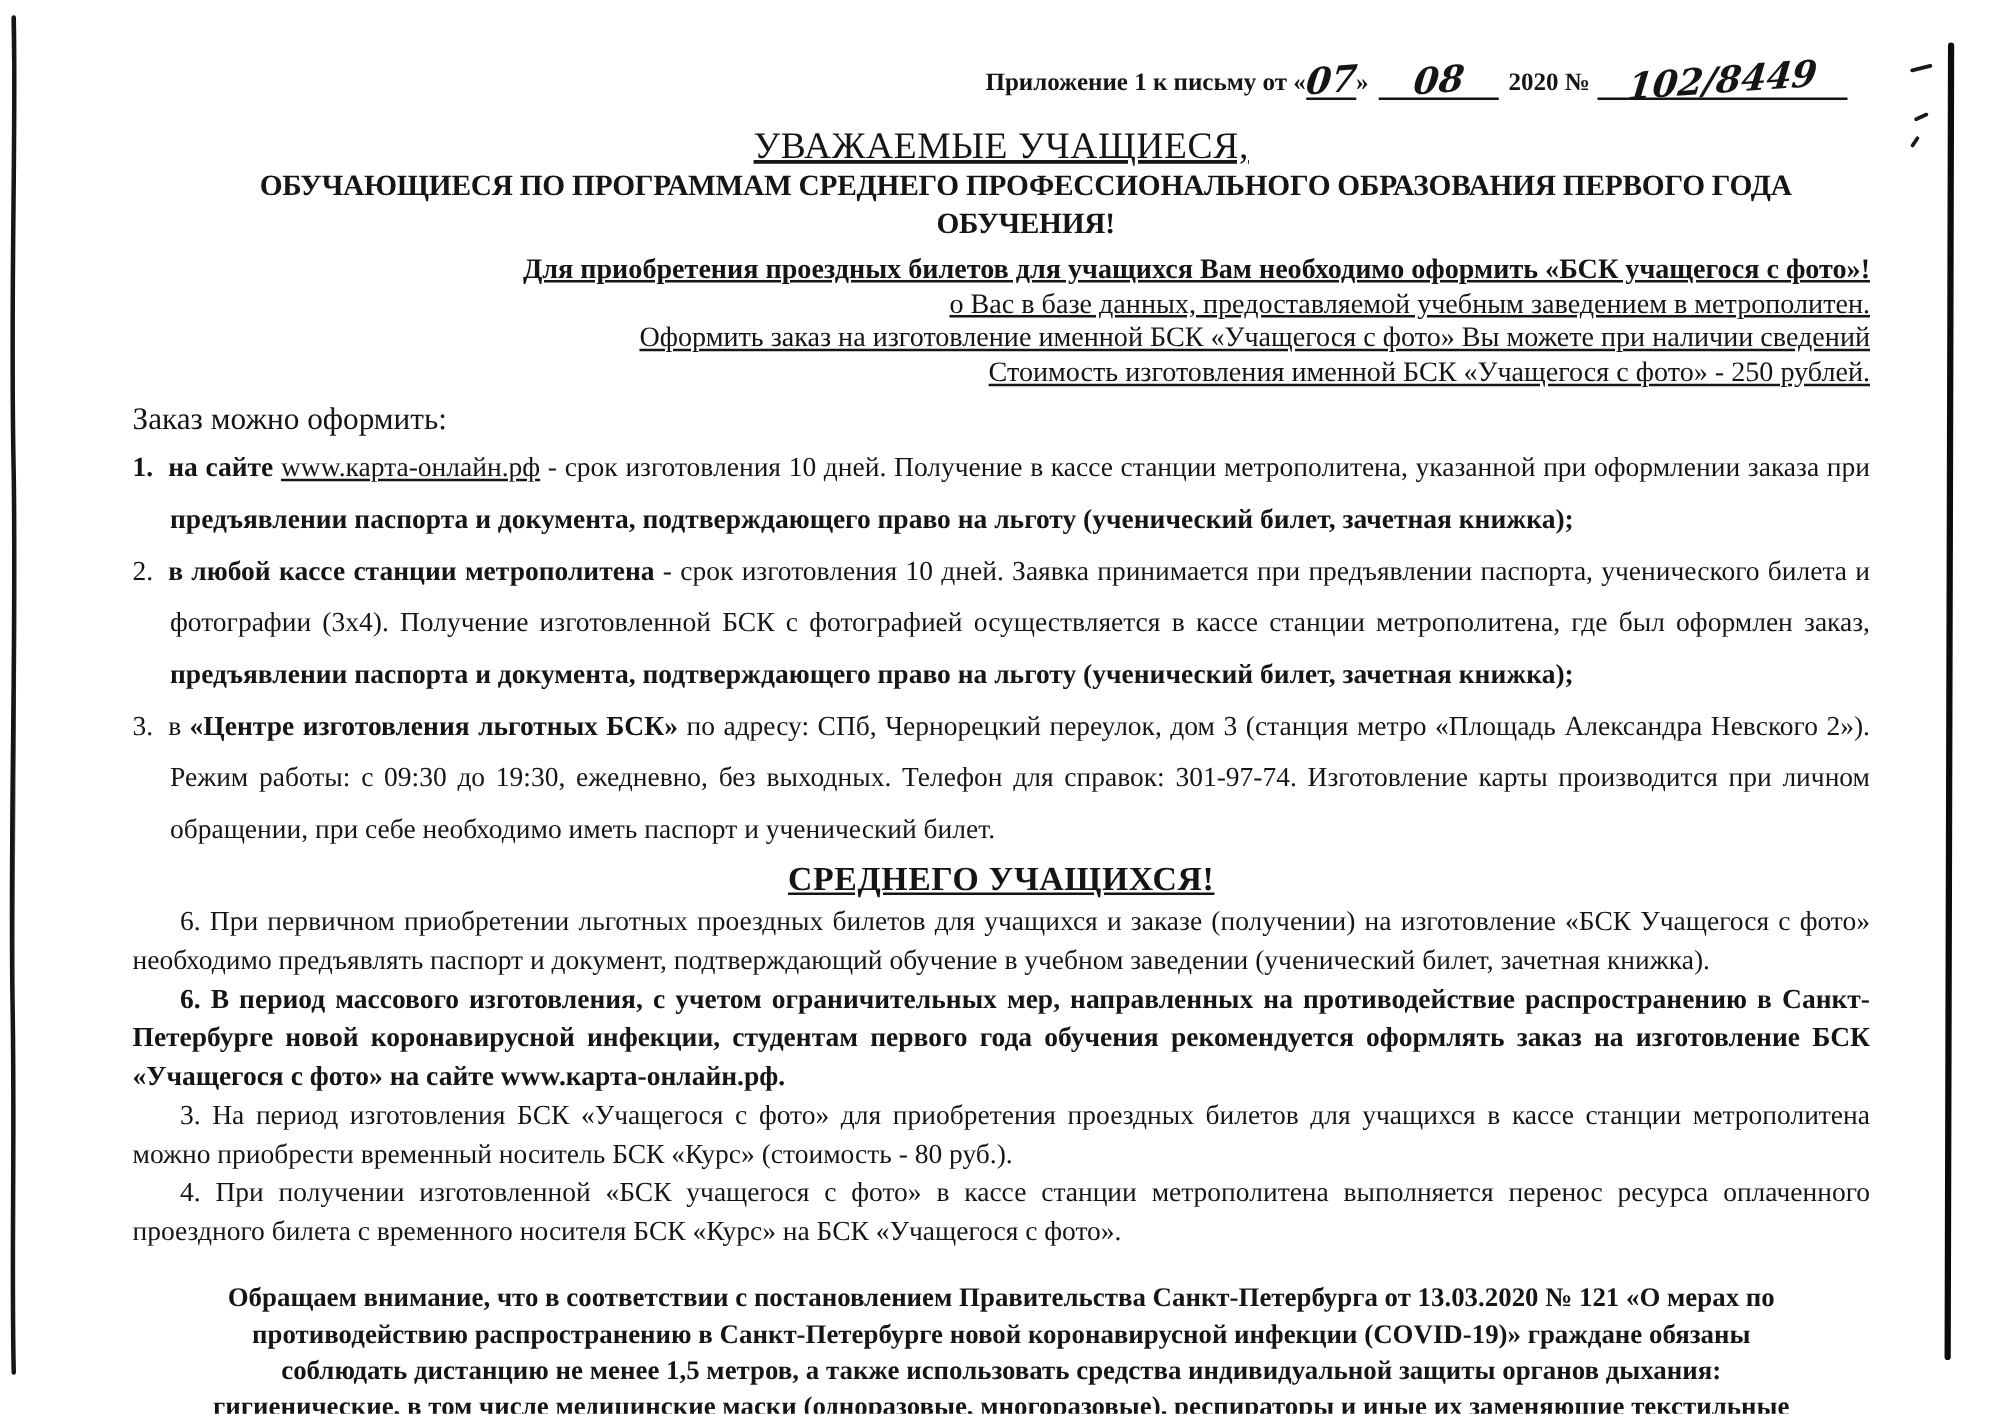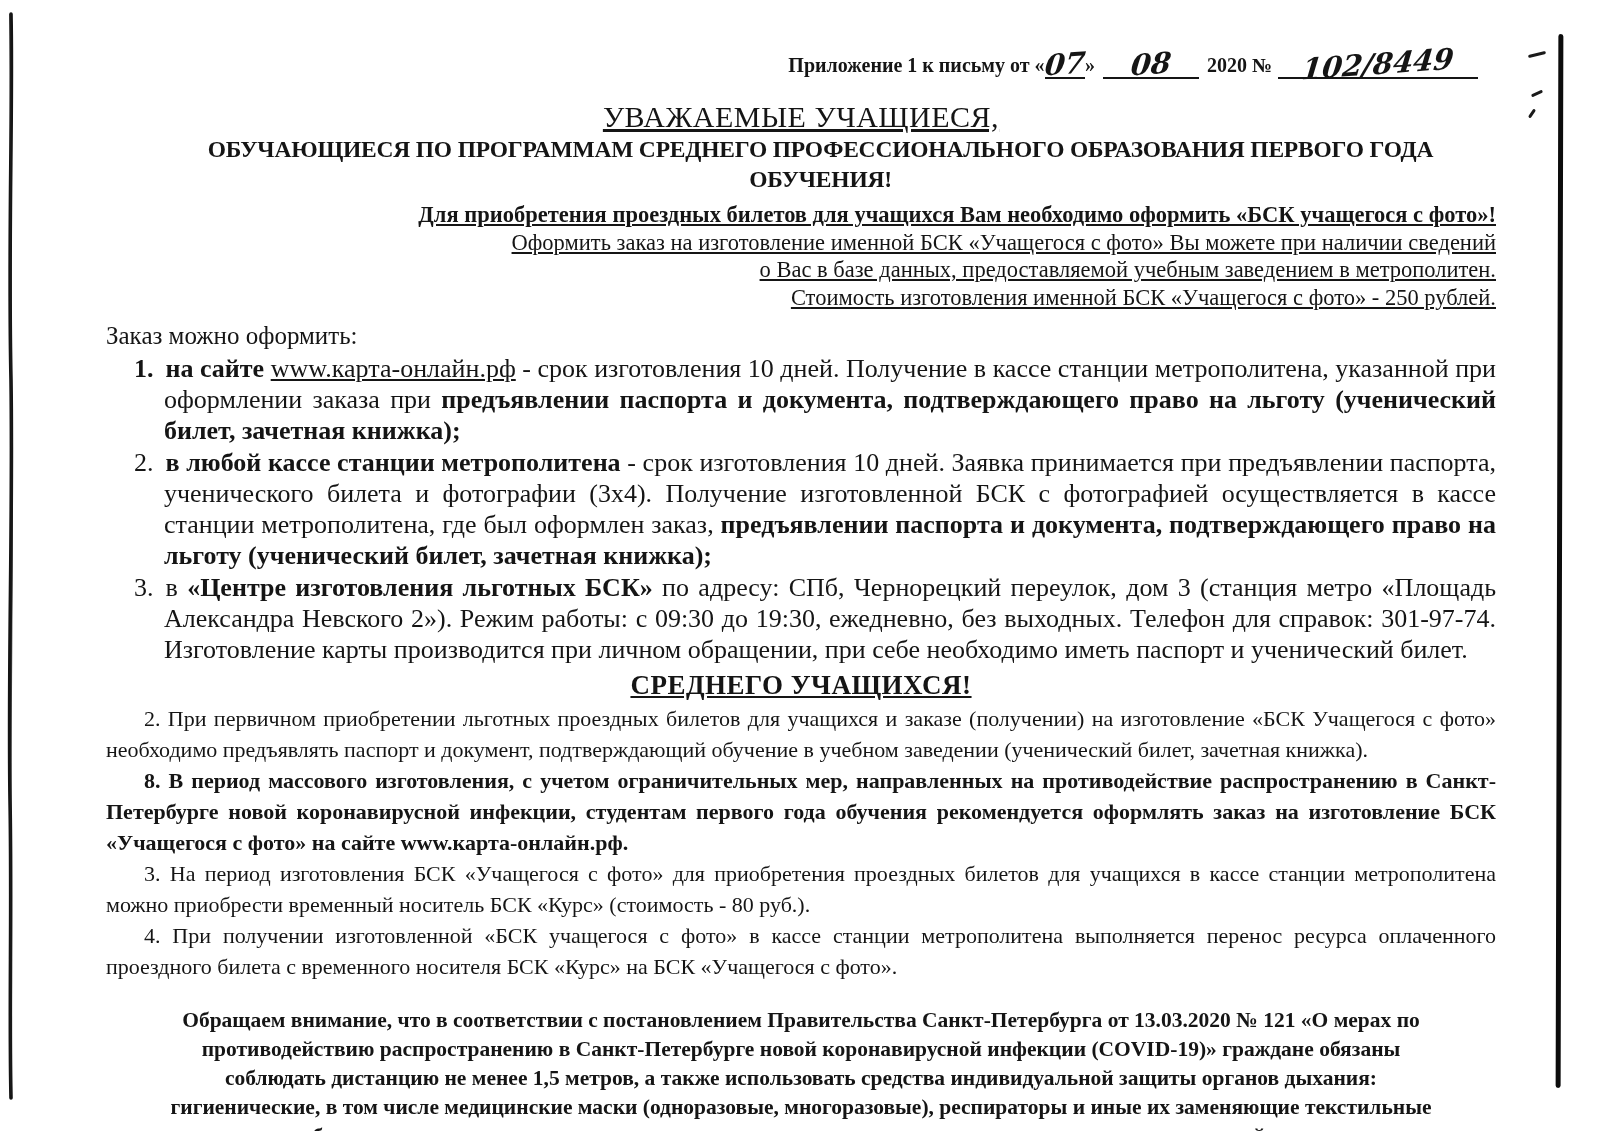--- a/index.html
+++ b/index.html
@@ -49,21 +49,21 @@
     letter-spacing: -0.2px;
     margin-left: 39px;
   }
   .intro { margin-top: 7px; }
   .intro div { text-align: right; font-size: 22.5px; line-height: 27.5px; text-decoration: underline; }
   .intro .bold { font-weight: bold; }
 
   .order-heading {
     margin-top: 9px; font-size: 25px; line-height: 32px;
   }
-  .olist { font-size: 26px; line-height: 31px; text-align: justify; margin-left: 28px; }
+  .olist { font-size: 22px; line-height: 41px; text-align: justify; }
   .oli { padding-left: 30px; text-indent: -30px; margin-top: 1px; }
   .oli .num { margin-right: 12px; }
   .b { font-weight: bold; }
   .u { text-decoration: underline; }
 
   .attention-heading {
     text-align: center; font-weight: bold; font-size: 27px; line-height: 36px;
     text-decoration: underline; margin-top: 2px; letter-spacing: 0.5px;
   }
   .para { font-size: 22px; line-height: 31px; text-align: justify; text-indent: 38px; }
@@ -89,37 +89,37 @@
 
 <div class="page">
 
   <div class="appendix"><span>Приложение 1 к письму от «</span><span class="slot-day"><span class="hw">07</span></span><span>»</span><span class="slot-month"><span class="hw">08</span></span><span>2020 №</span><span class="slot-num"><span class="hw">102/8449</span></span></div>
 
   <div class="title">УВАЖАЕМЫЕ УЧАЩИЕСЯ,</div>
   <div class="subtitle">ОБУЧАЮЩИЕСЯ ПО ПРОГРАММАМ СРЕДНЕГО ПРОФЕССИОНАЛЬНОГО ОБРАЗОВАНИЯ ПЕРВОГО ГОДА ОБУЧЕНИЯ!</div>
 
   <div class="intro">
     <div class="bold">Для приобретения проездных билетов для учащихся Вам необходимо оформить «БСК учащегося с фото»!</div>
+    <div>о Вас в базе данных, предоставляемой учебным заведением в метрополитен.</div>
     <div>Оформить заказ на изготовление именной БСК «Учащегося с фото» Вы можете при наличии сведений</div>
-    <div>о Вас в базе данных, предоставляемой учебным заведением в метрополитен.</div>
     <div>Стоимость изготовления именной БСК «Учащегося с фото»  - 250 рублей.</div>
   </div>
 
   <div class="order-heading">Заказ можно оформить:</div>
 
   <div class="olist">
     <div class="oli"><span class="num b">1.</span><span class="b">на сайте </span><span class="u">www.карта-онлайн.рф</span><span> - срок изготовления 10 дней. Получение в кассе станции метрополитена, указанной при оформлении заказа при </span><span class="b">предъявлении паспорта и документа, подтверждающего право на льготу (ученический билет, зачетная книжка);</span></div>
     <div class="oli"><span class="num">2.</span><span class="b">в любой  кассе станции метрополитена</span><span> - срок изготовления 10 дней. Заявка принимается при предъявлении паспорта, ученического билета и фотографии (3х4). Получение изготовленной БСК с фотографией осуществляется в кассе станции метрополитена, где был оформлен заказ, </span><span class="b">предъявлении паспорта и документа, подтверждающего право на льготу (ученический билет, зачетная книжка);</span></div>
     <div class="oli"><span class="num">3.</span><span>в </span><span class="b">«Центре изготовления льготных БСК»</span><span> по адресу: СПб, Чернорецкий переулок, дом 3 (станция метро «Площадь Александра Невского 2»). Режим работы: с 09:30 до 19:30, ежедневно, без выходных. Телефон для справок: 301-97-74. Изготовление карты производится при личном обращении, при себе необходимо иметь паспорт и ученический билет.</span></div>
   </div>
 
   <div class="attention-heading">СРЕДНЕГО УЧАЩИХСЯ!</div>
 
   <div>
-    <div class="para">2.  При первичном приобретении льготных проездных билетов для учащихся и заказе (получении) на изготовление «БСК Учащегося с фото» необходимо предъявлять паспорт и документ, подтверждающий обучение в учебном заведении (ученический билет, зачетная книжка).</div>
-    <div class="para bold">8.  В период массового изготовления, с учетом ограничительных мер, направленных на противодействие распространению в Санкт-Петербурге новой коронавирусной инфекции, студентам первого года обучения рекомендуется оформлять заказ на изготовление БСК «Учащегося с фото» на сайте www.карта-онлайн.рф.</div>
+    <div class="para">6.  При первичном приобретении льготных проездных билетов для учащихся и заказе (получении) на изготовление «БСК Учащегося с фото» необходимо предъявлять паспорт и документ, подтверждающий обучение в учебном заведении (ученический билет, зачетная книжка).</div>
+    <div class="para bold">6.  В период массового изготовления, с учетом ограничительных мер, направленных на противодействие распространению в Санкт-Петербурге новой коронавирусной инфекции, студентам первого года обучения рекомендуется оформлять заказ на изготовление БСК «Учащегося с фото» на сайте www.карта-онлайн.рф.</div>
     <div class="para">3.  На период изготовления БСК «Учащегося с фото» для приобретения проездных билетов для учащихся в кассе станции метрополитена можно приобрести временный носитель БСК «Курс» (стоимость - 80 руб.).</div>
     <div class="para">4.  При получении изготовленной «БСК учащегося с фото» в кассе станции метрополитена выполняется перенос ресурса оплаченного проездного билета с временного носителя БСК «Курс» на БСК «Учащегося с фото».</div>
   </div>
 
   <div class="final-notice">Обращаем внимание, что в соответствии с постановлением Правительства Санкт-Петербурга от 13.03.2020 № 121 «О мерах по противодействию распространению в Санкт-Петербурге новой коронавирусной инфекции (COVID-19)» граждане обязаны соблюдать дистанцию не менее 1,5 метров, а также использовать средства индивидуальной защиты органов дыхания: гигиенические, в том числе медицинские маски (одноразовые, многоразовые), респираторы и иные их заменяющие текстильные изделия, обеспечивающих индивидуальную защиту органов дыхания человека, и средства индивидуальной защиты рук (одноразовые перчатки).</div>
 
 </div>
 
 </body></html>

